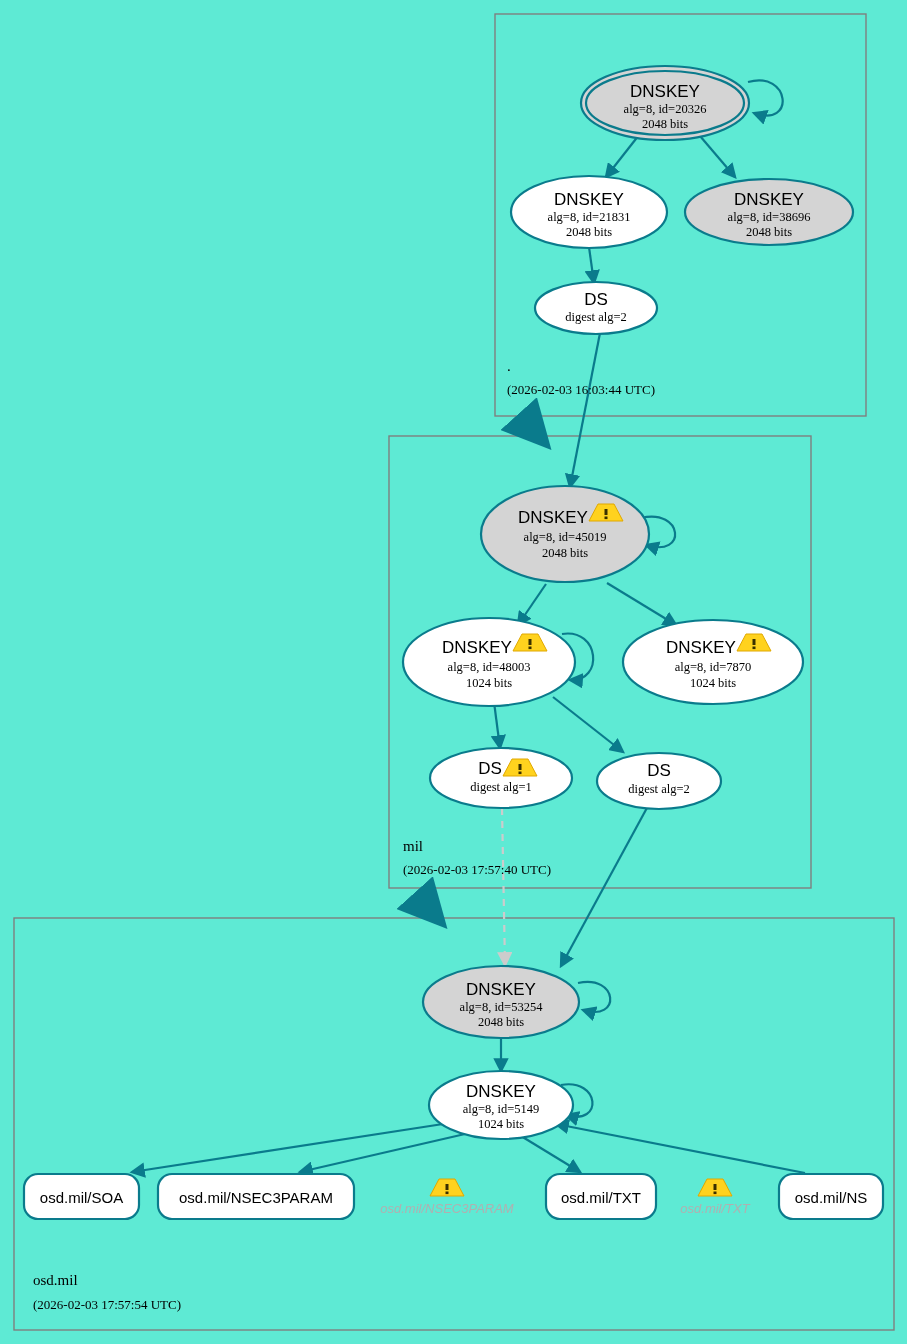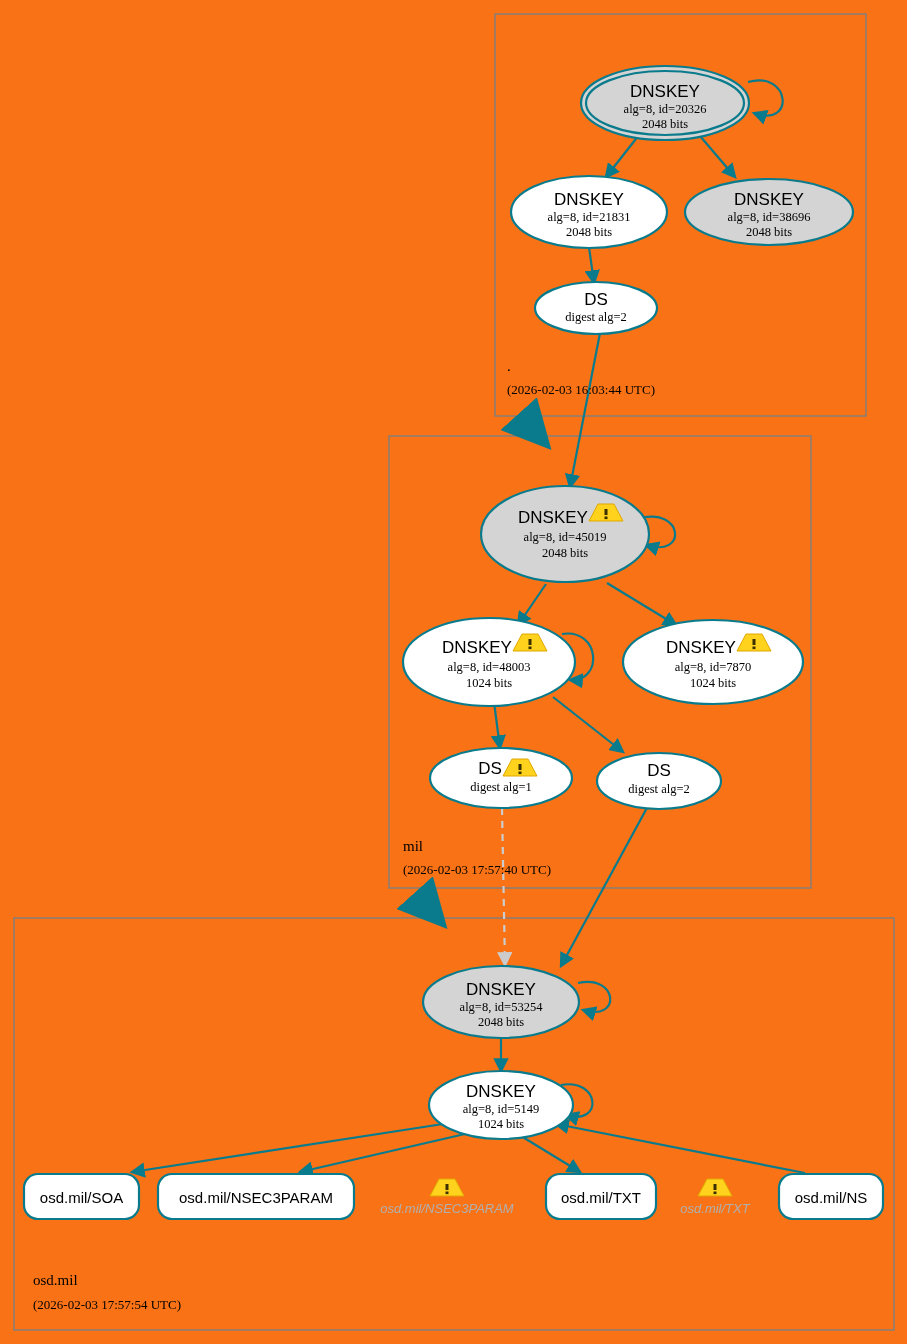--- a/index.html
+++ b/index.html
@@ -4,21 +4,21 @@
 <style>
   html, body {
     margin: 0;
     padding: 0;
     background: #ffffff;
   }
   #canvas {
     position: relative;
     width: 907px;
     height: 1344px;
-    background: #f97316;
+    background: #5eead4;
     font-family: "Liberation Sans", sans-serif;
     overflow: hidden;
   }
   svg#graph {
     position: absolute;
     top: 0;
     left: 0;
     width: 907px;
     height: 1344px;
   }

